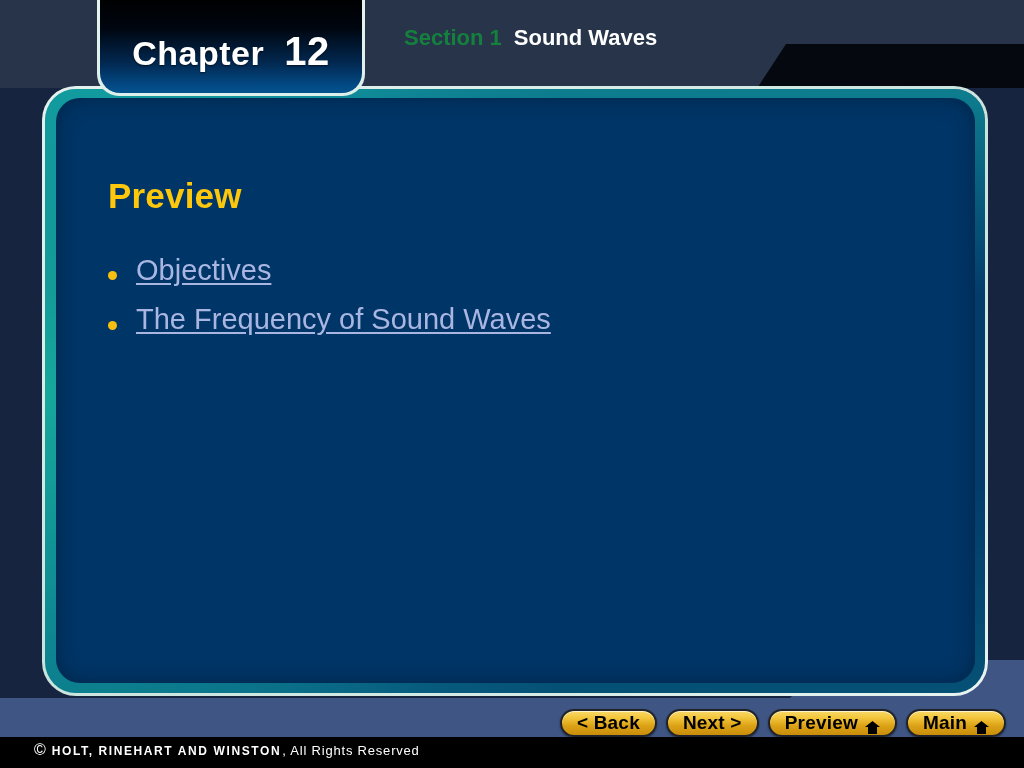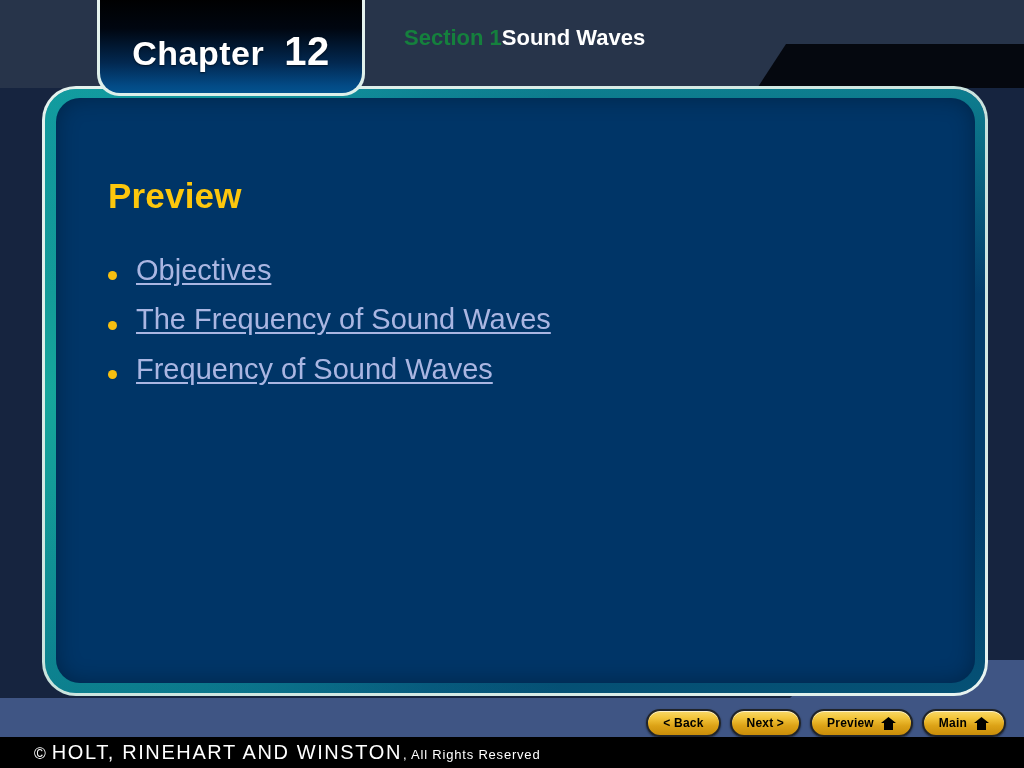--- a/index.html
+++ b/index.html
@@ -179,20 +179,21 @@
     z-index: 13;
     white-space: nowrap;
     font-size: 22px;
     font-weight: bold;
   }
   .section-label {
     color: #15803d;
   }
   .section-title {
     color: #ffffff;
+    margin-left: 12px;
   }
 
   
   .slide-body {
     position: absolute;
     left: 52px;
     top: 78px;
     right: 40px;
   }
   .preview-title {
@@ -246,21 +247,21 @@
     gap: 9px;
     z-index: 14;
   }
   .nav-btn {
     height: 28px;
     border-radius: 14px;
     background: linear-gradient(180deg, #f8d96a 0%, #f3c63c 28%, #dca216 62%, #c98d0a 100%);
     border: 2px solid #20242a;
     box-shadow: inset 0 1px 0 rgba(255,255,255,0.65), 0 1px 2px rgba(0,0,0,0.5);
     color: #000000;
-    font-size: 12px;
+    font-size: 19px;
     font-weight: bold;
     display: flex;
     align-items: center;
     justify-content: center;
     padding: 0 15px;
     box-sizing: border-box;
     cursor: pointer;
     white-space: nowrap;
     letter-spacing: 0.2px;
     margin-top: 9px;
@@ -284,23 +285,23 @@
     white-space: nowrap;
     z-index: 15;
     display: flex;
     align-items: baseline;
   }
   .copy-sym {
     font-size: 16px;
     margin-right: 6px;
   }
   .copy-brand {
-    font-weight: normal;
+    font-weight: bold;
     letter-spacing: 1.6px;
-    font-size: 20px;
+    font-size: 12px;
   }
   .copy-rest {
     letter-spacing: 0.8px;
     font-size: 13px;
     margin-left: 1px;
   }
 </style>
 </head>
 <body>
 
@@ -324,24 +325,20 @@
 
           <ul class="link-list">
             <li class="link-item">
               <span class="bullet-dot"></span>
               <span class="link-text">Objectives</span>
             </li>
             <li class="link-item">
               <span class="bullet-dot"></span>
               <span class="link-text">The Frequency of Sound Waves</span>
             </li>
-            <li class="link-item">
-              <span class="bullet-dot"></span>
-              <span class="link-text">Frequency of Sound Waves</span>
-            </li>
           </ul>
         </div>
 
       </div>
     </div>
   </div>
 
   <div class="chapter-tab">
     <div class="chapter-tab-inner">
       <div class="chapter-text">

